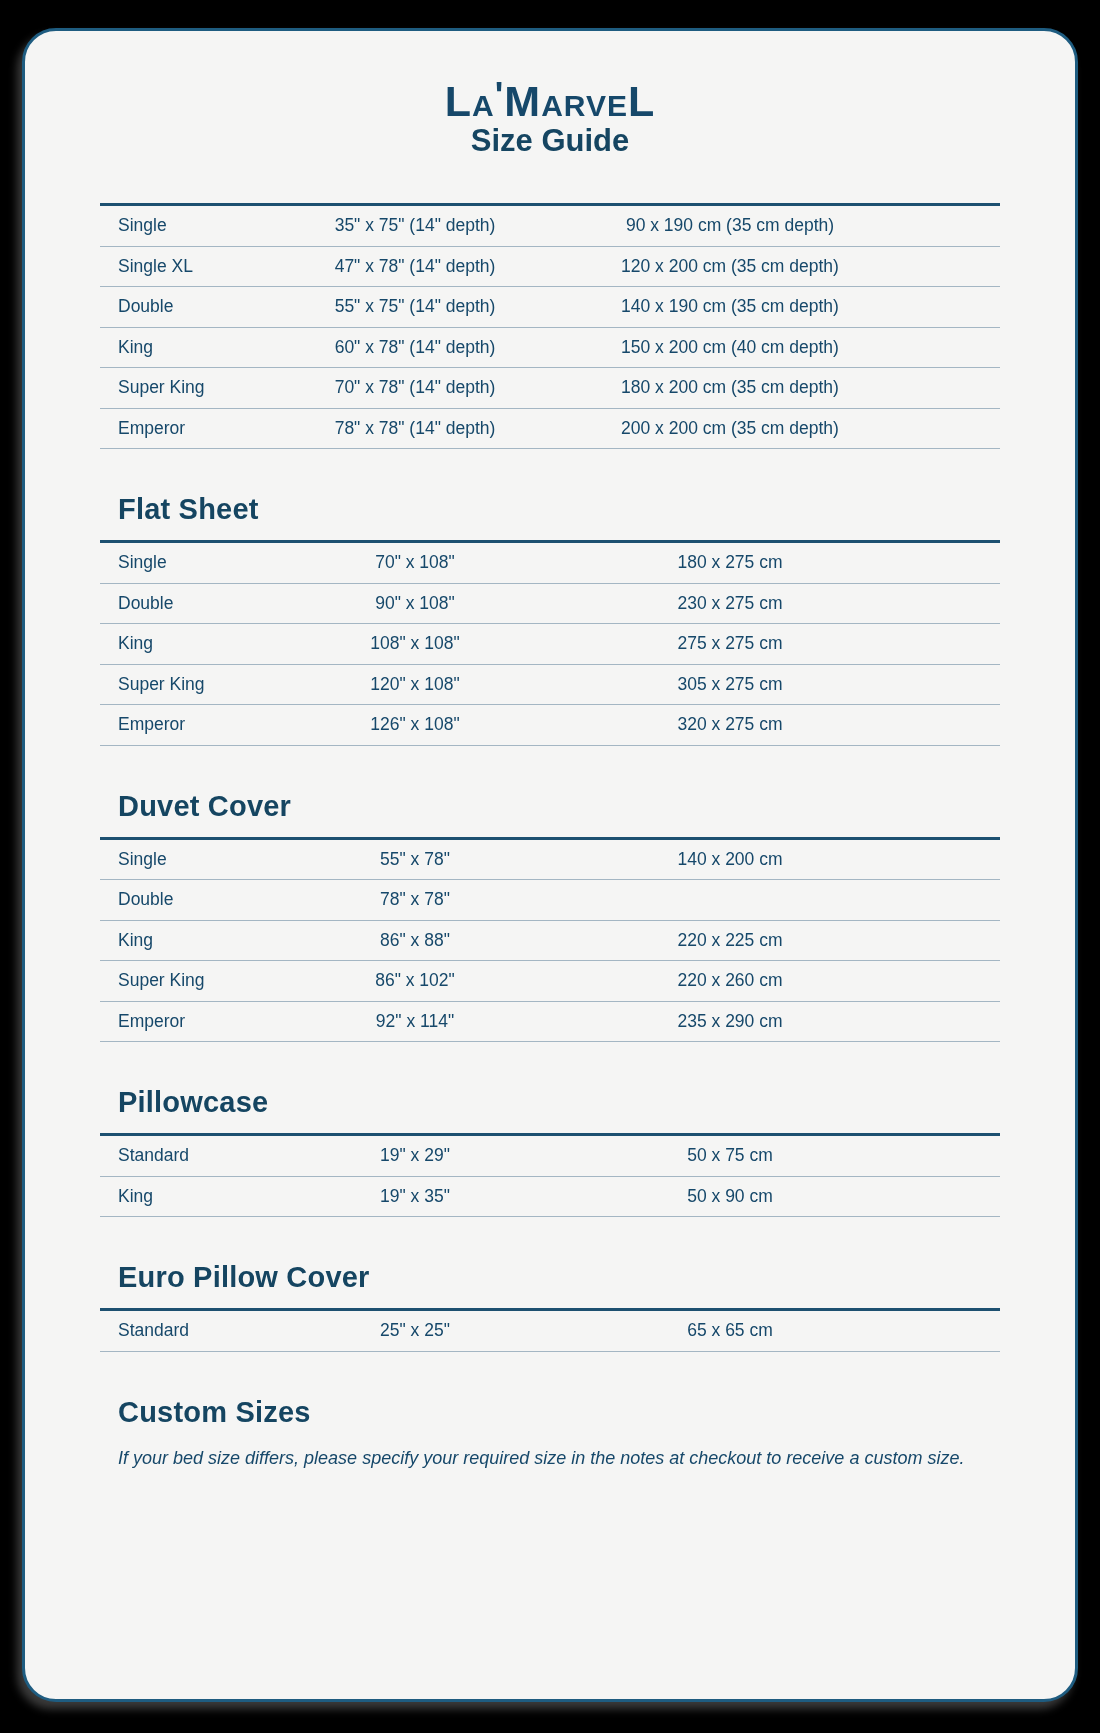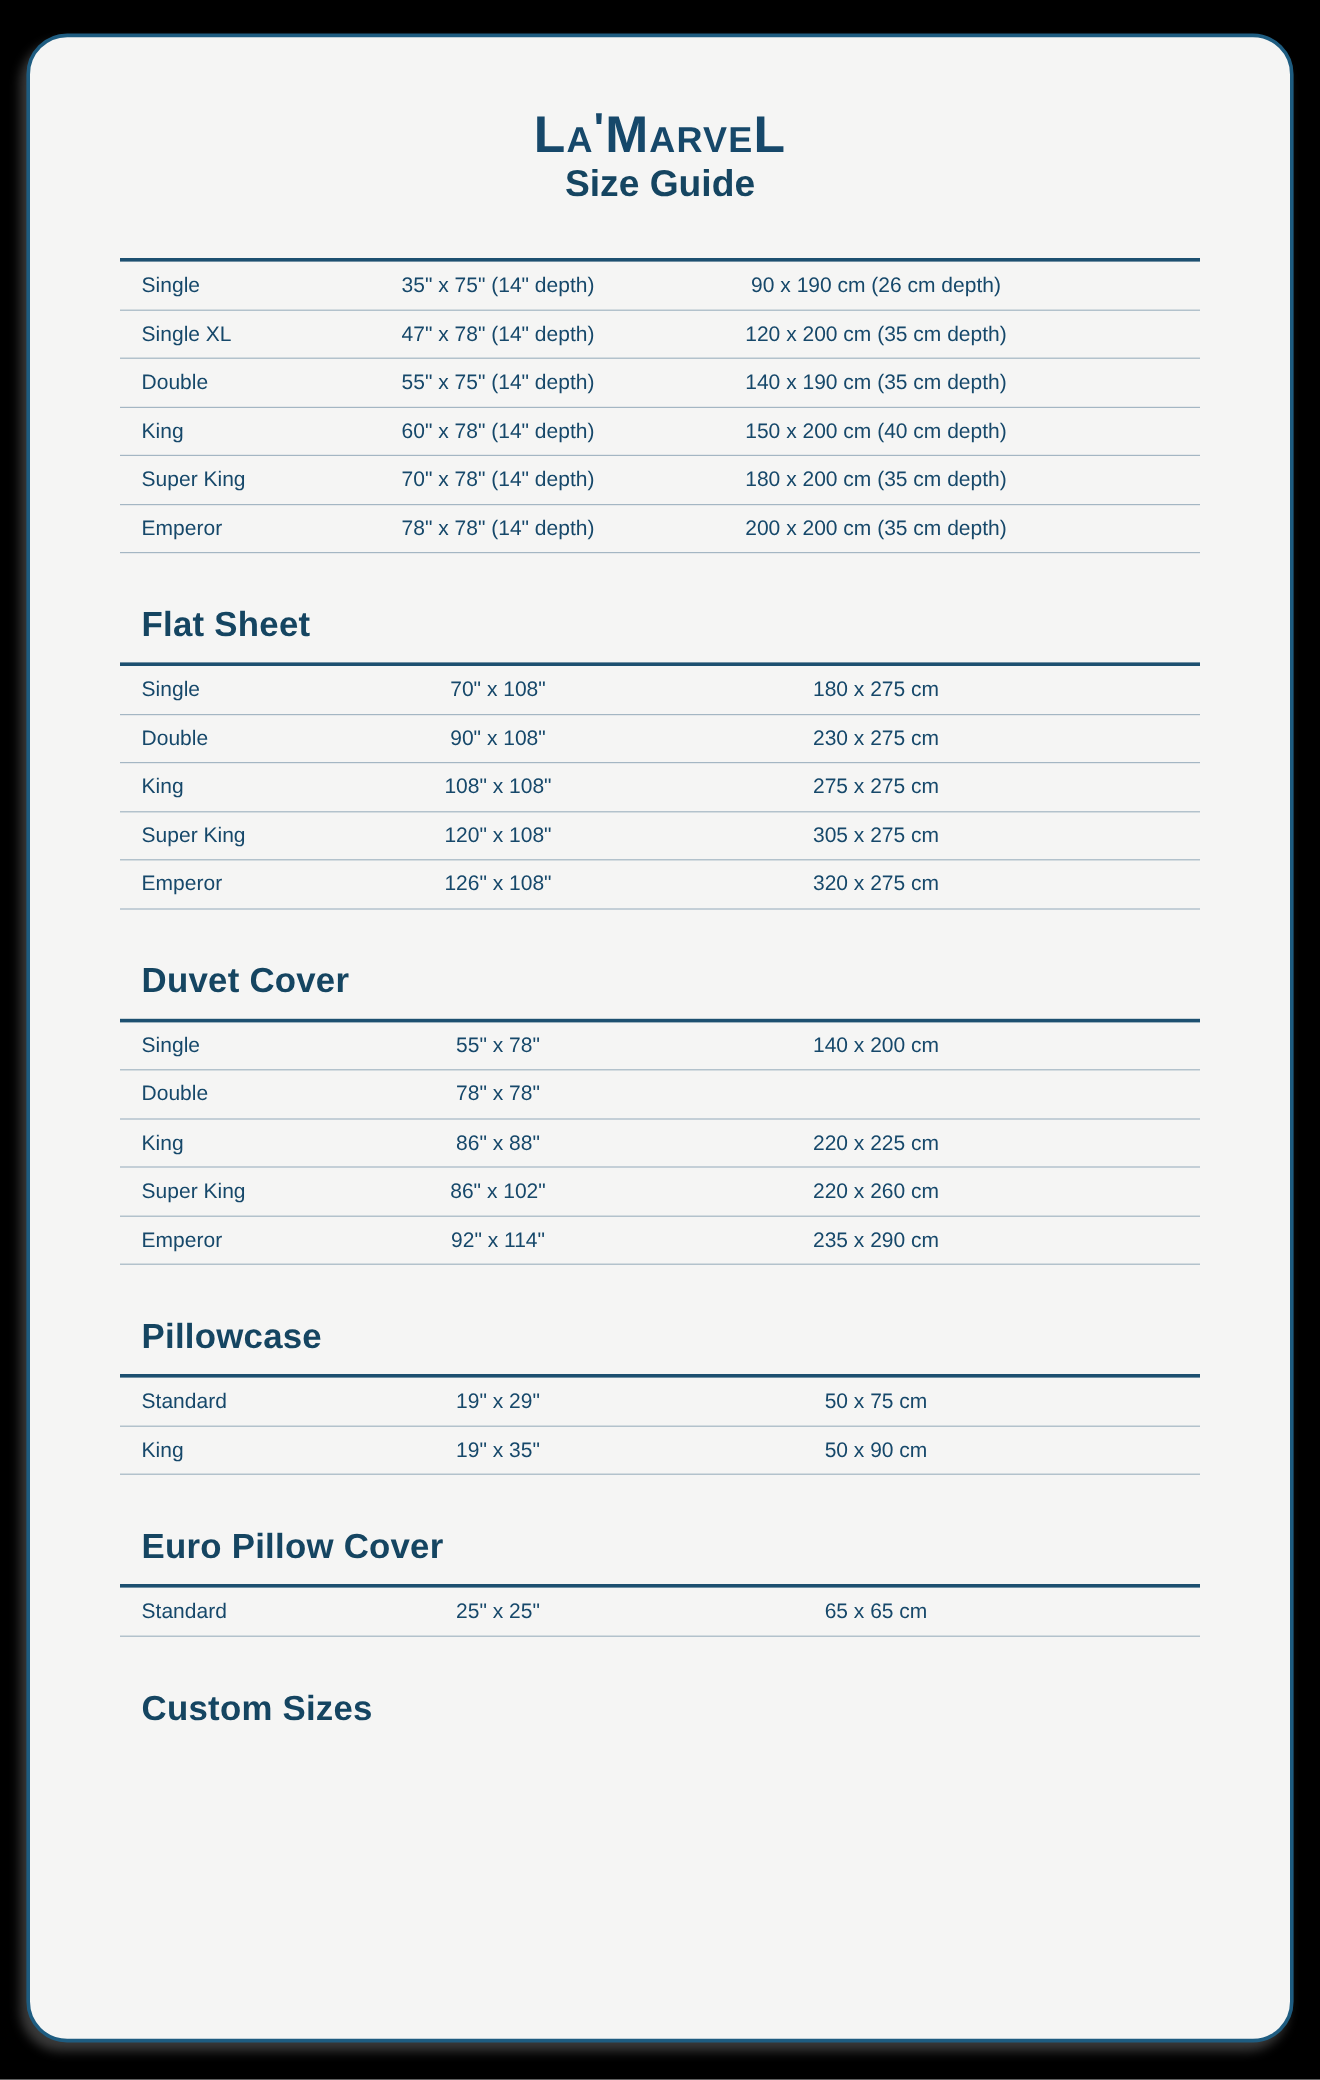--- a/index.html
+++ b/index.html
@@ -22,21 +22,21 @@
     overflow:hidden;
   }
   .card{
     width:1056px;
     height:1674px;
     margin:28px auto 0 auto;
     background:var(--card-bg);
     border:3px solid var(--card-border);
     border-radius:34px;
     box-shadow:-5px 7px 9px rgba(115,115,115,0.5);
-    padding:16px 75px;
+    padding:5px 75px;
     overflow:hidden;
   }
   .logo{
     margin-top:42px;
     text-align:center;
     font-weight:700;
     color:var(--navy);
     letter-spacing:1px;
     line-height:1;
     white-space:nowrap;
@@ -90,21 +90,21 @@
   <div class="logo"><span class="seg-large">L</span><span class="seg-small">A</span><span class="seg-apos">'</span><span class="seg-large">M</span><span class="seg-small">ARVE</span><span class="seg-large">L</span></div>
 
   <div class="page-title">Size Guide</div>
 
   <div>
   <div class="section">
     <div class="table">
           <div class="row">
             <div class="cell c0">Single</div>
             <div class="cell c1">35" x 75" (14" depth)</div>
-            <div class="cell c2">90 x 190 cm (26 cm depth)</div>
+            <div class="cell c2">90 x 190 cm (35 cm depth)</div>
             <div class="cell c3"></div>
           </div>
           <div class="row">
             <div class="cell c0">Single XL</div>
             <div class="cell c1">47" x 78" (14" depth)</div>
             <div class="cell c2">120 x 200 cm (35 cm depth)</div>
             <div class="cell c3"></div>
           </div>
           <div class="row">
             <div class="cell c0">Double</div>
@@ -230,15 +230,16 @@
             <div class="cell c1">25" x 25"</div>
             <div class="cell c2">65 x 65 cm</div>
             <div class="cell c3"></div>
           </div>
         </div>
   </div>
 </div>
 
   <div class="section">
     <h2 class="section-title">Custom Sizes</h2>
+    <p class="custom-note">If your bed size differs, please specify your required size in the notes at checkout to receive a custom size.</p>
   </div>
 
 </div>
 
 </body></html>

